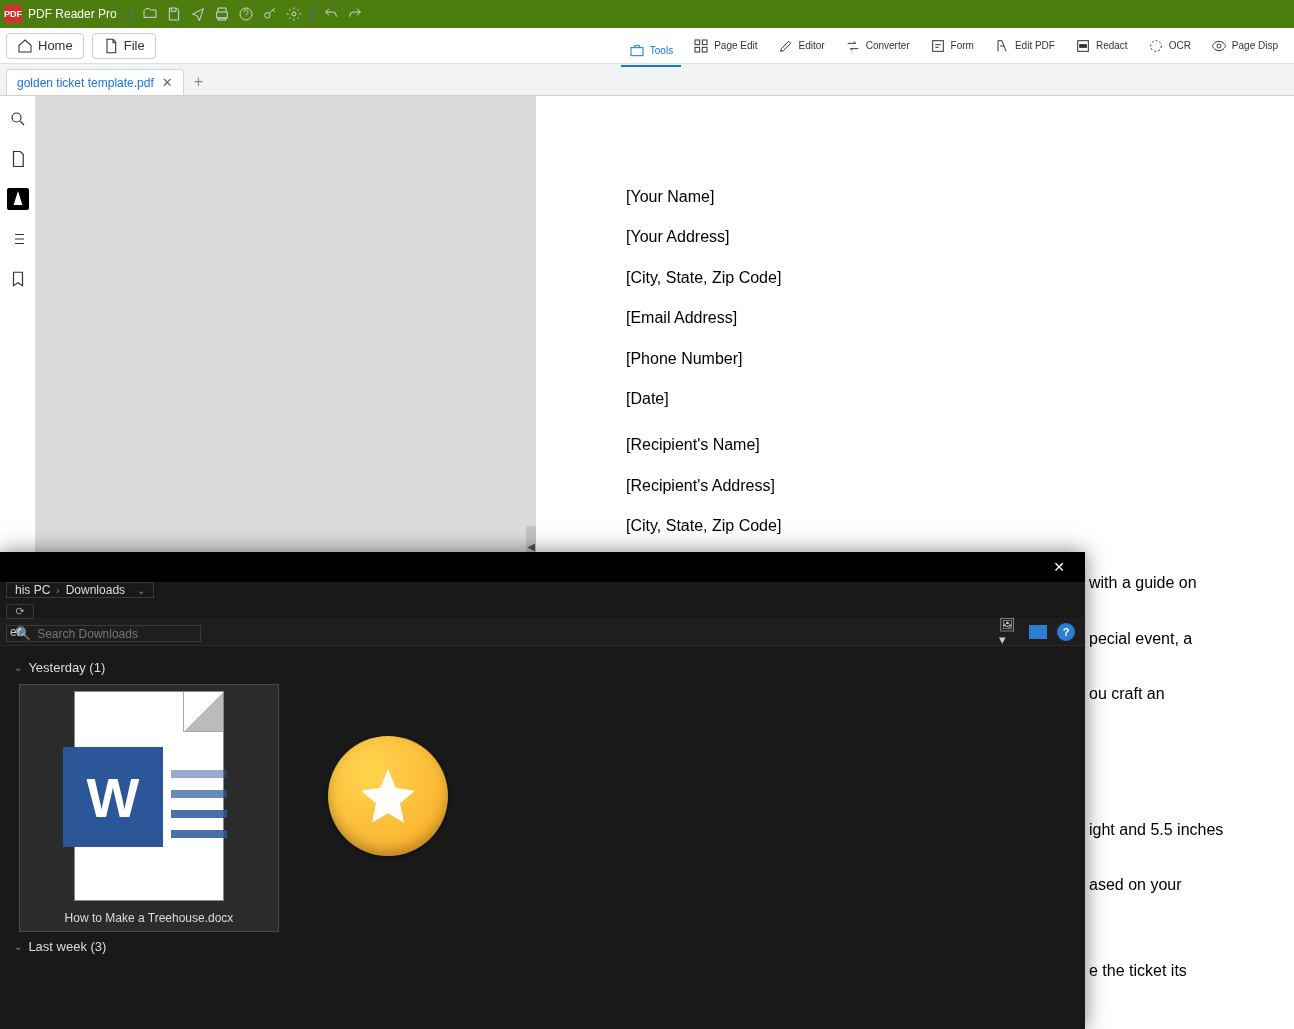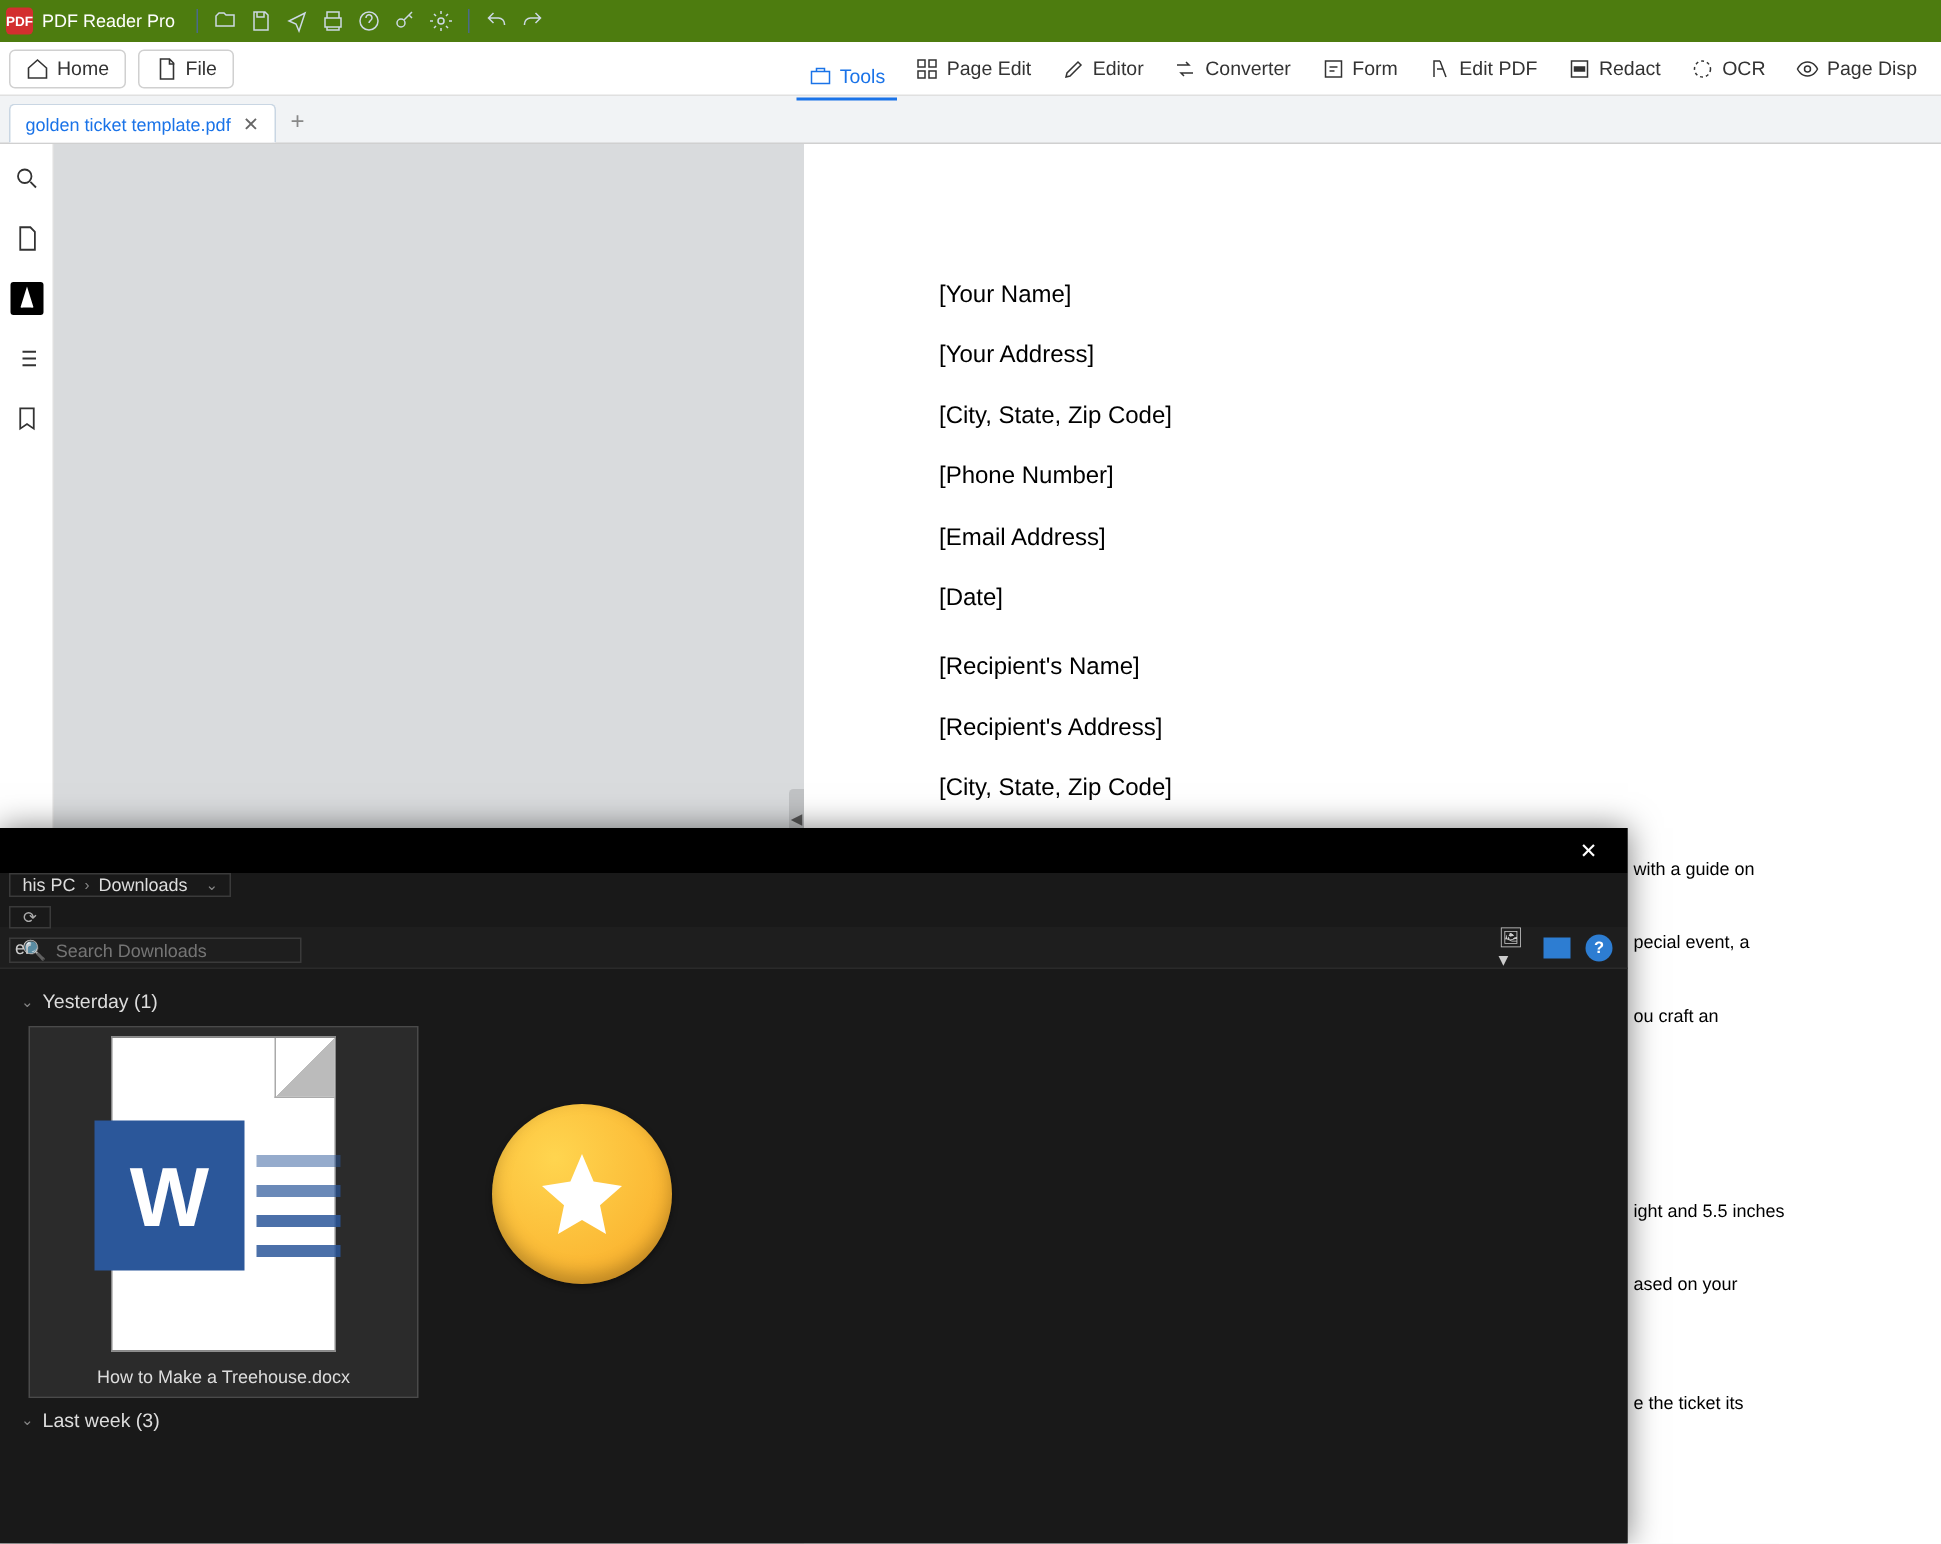--- a/index.html
+++ b/index.html
@@ -11,21 +11,21 @@
 .titlebar .title { margin-right: 8px; }
 .titlebar .sep { width:1px; height:16px; background:#4a6a8a; margin: 0 6px; }
 .titlebar .tb-icon { width: 24px; height: 24px; display:flex; align-items:center; justify-content:center; cursor:pointer; color:#cdd9e5; }
 .titlebar .tb-icon svg { width:16px; height:16px; stroke:#cdd9e5; fill:none; stroke-width:1.5; }
 
 
 .ribbon { background:#fff; height:36px; display:flex; align-items:center; border-bottom:1px solid #e0e0e0; padding:0 6px; }
 .ribbon .home-btn, .ribbon .file-btn { display:flex; align-items:center; gap:5px; padding:4px 10px; border:1px solid #d0d0d0; border-radius:4px; font-size:13px; cursor:pointer; margin-right:8px; color:#333;}
 .ribbon .home-btn svg, .ribbon .file-btn svg { width:16px; height:16px; stroke:#333; fill:none; stroke-width:1.6;}
 .ribbon .spacer { flex:1; }
-.ribbon .tool { display:flex; align-items:center; gap:5px; padding:4px 8px; font-size:13px; color:#333; cursor:pointer; margin:12px 2px;}
+.ribbon .tool { display:flex; align-items:center; gap:5px; padding:4px 8px; font-size:10px; color:#333; cursor:pointer; margin:12px 2px;}
 .ribbon .tool svg { width:16px; height:16px; stroke:#333; fill:none; stroke-width:1.5;}
 .ribbon .tool.active { color:#1a73e8; border-bottom:2px solid #1a73e8; padding-bottom:6px; margin-bottom:-2px;}
 .ribbon .tool.active svg { stroke:#1a73e8; }
 
 
 .tabstrip { background:#f1f3f5; height:32px; display:flex; align-items:flex-end; padding:0 6px; border-bottom:1px solid #d0d0d0;}
 .tab { background:#fff; border:1px solid #c9d6e3; border-bottom:none; border-radius:4px 4px 0 0; padding:5px 10px; font-size:12px; color:#1a73e8; display:flex; align-items:center; gap:8px; cursor:pointer;}
 .tab .close { color:#666; font-size:13px; cursor:pointer;}
 .newtab { padding:4px 10px; color:#888; cursor:pointer; font-size:16px;}
 
@@ -76,21 +76,21 @@
 .docicon .wbadge { position:absolute; left:-12px; top:55px; width:100px; height:100px; background:#2b579a; display:flex; align-items:center; justify-content:center; color:#fff; font-size:56px; font-weight:bold;}
 .docicon .lines { position:absolute; left:96px; top:78px;}
 .docicon .lines div { width:56px; height:8px; background:#2b579a; margin-bottom:12px; opacity:0.85;}
 .docicon .lines div:nth-child(1){opacity:0.5;}
 .docicon .lines div:nth-child(2){opacity:0.7;}
 
 .staricon { width:120px; height:120px; border-radius:50%; background:radial-gradient(circle at 35% 30%, #ffd54f, #f9a825); display:flex; align-items:center; justify-content:center; box-shadow:inset 0 -6px 12px rgba(0,0,0,0.25), 0 2px 4px rgba(0,0,0,0.4);}
 .staricon svg { width:64px; height:64px; fill:#fff;}
 
 
-.bg-text { position:absolute; left:1085px; top:570px; width:209px; font-size:12px; color:#000; line-height:1.6; background:#fff; padding-left:4px;}
+.bg-text { position:absolute; left:1085px; top:570px; width:209px; font-size:16px; color:#000; line-height:1.6; background:#fff; padding-left:4px;}
 .bg-text p { margin-bottom:30px;}
 </style>
 </head>
 <body>
 
 <div class="titlebar">
   <div class="app-icon">PDF</div>
   <div class="title">PDF Reader Pro</div>
   <div class="sep"></div>
   <div class="tb-icon">
@@ -258,22 +258,22 @@
         </svg>
       </div>
   </div>
   <div class="thumbpane">
     <div class="collapse">◀</div>
   </div>
   <div class="docview">
     <p>[Your Name]</p>
     <p>[Your Address]</p>
     <p>[City, State, Zip Code]</p>
+    <p>[Email Address]</p>
     <p>[Phone Number]</p>
-    <p>[Email Address]</p>
     <p>[Date]</p>
     <p class="para">[Recipient's Name]</p>
     <p>[Recipient's Address]</p>
     <p>[City, State, Zip Code]</p>
     <p class="para">Dear [Recipient's Name],</p>
   </div>
 </div>
 
 <div class="bg-text">
   <p>with a guide on</p>

